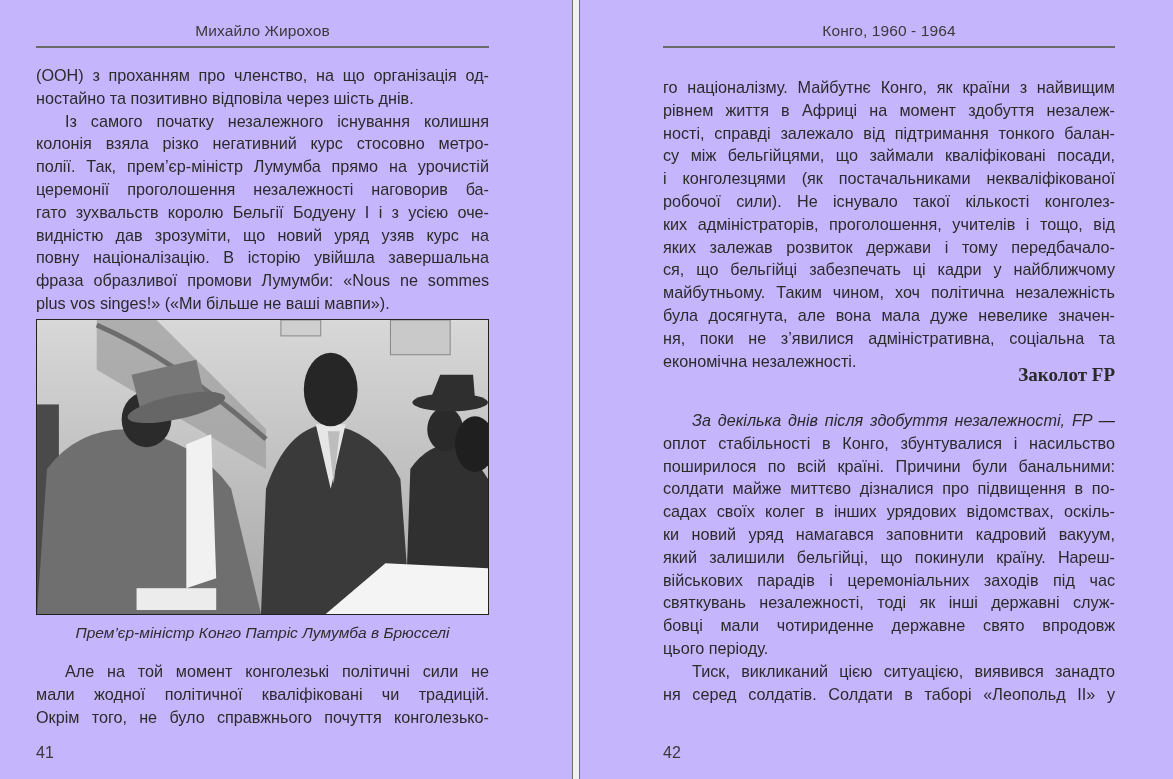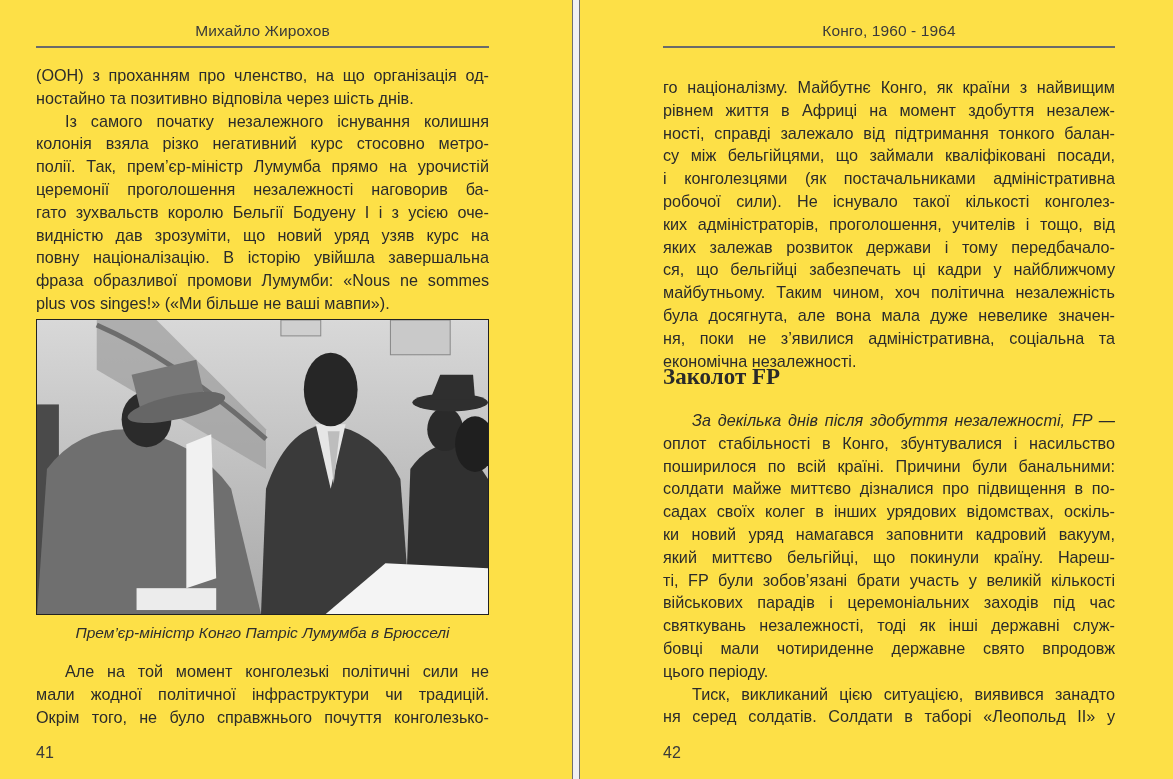--- a/index.html
+++ b/index.html
@@ -2,21 +2,21 @@
 <html><head>
 <meta charset="utf-8">
 <style>
   html, body { margin:0; padding:0; }
   body {
     width:1173px; height:779px; position:relative; overflow:hidden;
     background:#fefefc;
     font-family:"Liberation Sans", "DejaVu Sans", sans-serif;
     color:#262626;
   }
-  .page { position:absolute; top:0; height:779px; background:#fde047; }
+  .page { position:absolute; top:0; height:779px; background:#c4b5fd; }
   .page.left { left:0; width:572px; }
   .page.right { left:580px; width:593px; }
   .gutter {
     position:absolute; left:572px; top:0; width:8px; height:779px;
     background:#f1f1f3;
     border-left:1px solid #6f6f72; border-right:1px solid #6f6f72;
     box-sizing:border-box;
   }
   .runhead {
     position:absolute; top:22px; text-align:center;
@@ -44,23 +44,23 @@
     border:1px solid #222; box-sizing:border-box; overflow:hidden;
     background:#b9b9b9;
   }
   .photo svg { display:block; width:100%; height:100%; }
   .caption {
     position:absolute; left:36px; top:624px; width:453px; text-align:center;
     font-style:italic; font-size:15.5px; color:#2e2e2e;
     font-family:"Liberation Sans Narrow","Liberation Sans", sans-serif;
   }
   .heading {
-    position:absolute; left:83px; top:364px; width:452px; text-align:left;
+    position:absolute; left:83px; top:364px; width:452px; text-align:right;
     font-family:"Liberation Serif", "DejaVu Serif", serif;
-    font-weight:bold; font-size:23px; color:#2a2a2a;
+    font-weight:bold; font-size:19px; color:#2a2a2a;
   }
   .pagenum {
     position:absolute; top:744px; font-size:16px; color:#3a3a3a;
     font-family:"Liberation Sans Narrow","Liberation Sans", sans-serif;
   }
   .left .pagenum { left:36px; width:453px; }
   .right .pagenum { left:83px; width:452px; }
 </style>
 </head>
 <body>
@@ -122,60 +122,59 @@
       <path d="M395 80 L405 55 L438 55 L440 80 Z" fill="#2f2f2f"></path>
       <ellipse cx="440" cy="125" rx="20" ry="28" fill="#1f1f1f"></ellipse>
 
       <path d="M290 296 L350 245 L453 250 L453 296 Z" fill="#f4f4f4"></path>
     </svg>
   </div>
   <div class="caption">Прем’єр-міністр Конго Патріс Лумумба в Брюсселі</div>
 
   <div class="body b2">
       <span class="line" style="padding-left: 29px; box-sizing: border-box;">Але на той момент конголезькі політичні сили не</span>
-      <span class="line">мали жодної політичної інфраструктури чи традицій.</span>
+      <span class="line">мали жодної політичної кваліфіковані чи традицій.</span>
       <span class="line">Окрім того, не було справжнього почуття конголезько-</span>
     </div>
 
   <div class="pagenum">41</div>
 </div>
 
 <div class="gutter"></div>
 
 <div class="page right">
   <div class="runhead">Конго, 1960 - 1964</div>
   <div class="rule"></div>
 
   <div class="body b1">
       <span class="line">го націоналізму. Майбутнє Конго, як країни з найвищим</span>
       <span class="line">рівнем життя в Африці на момент здобуття незалеж-</span>
       <span class="line">ності, справді залежало від підтримання тонкого балан-</span>
       <span class="line">су між бельгійцями, що займали кваліфіковані посади,</span>
-      <span class="line">і конголезцями (як постачальниками адміністративна</span>
+      <span class="line">і конголезцями (як постачальниками некваліфікованої</span>
       <span class="line">робочої сили). Не існувало такої кількості конголез-</span>
       <span class="line">ких адміністраторів, проголошення, учителів і тощо, від</span>
       <span class="line">яких залежав розвиток держави і тому передбачало-</span>
       <span class="line">ся, що бельгійці забезпечать ці кадри у найближчому</span>
       <span class="line">майбутньому. Таким чином, хоч політична незалежність</span>
       <span class="line">була досягнута, але вона мала дуже невелике значен-</span>
       <span class="line">ня, поки не з’явилися адміністративна, соціальна та</span>
       <span class="line last">економічна незалежності.</span>
     </div>
 
   <div class="heading">Заколот FP</div>
 
   <div class="body b2">
       <span class="line" style="padding-left: 29px; box-sizing: border-box; font-style: italic;">За декілька днів після здобуття незалежності, FP —</span>
       <span class="line">оплот стабільності в Конго, збунтувалися і насильство</span>
       <span class="line">поширилося по всій країні. Причини були банальними:</span>
       <span class="line">солдати майже миттєво дізналися про підвищення в по-</span>
       <span class="line">садах своїх колег в інших урядових відомствах, оскіль-</span>
       <span class="line">ки новий уряд намагався заповнити кадровий вакуум,</span>
-      <span class="line">який миттєво бельгійці, що покинули країну. Нареш-</span>
-      <span class="line">ті, FP були зобов’язані брати участь у великій кількості</span>
+      <span class="line">який залишили бельгійці, що покинули країну. Нареш-</span>
       <span class="line">військових парадів і церемоніальних заходів під час</span>
       <span class="line">святкувань незалежності, тоді як інші державні служ-</span>
       <span class="line">бовці мали чотириденне державне свято впродовж</span>
       <span class="line last">цього періоду.</span>
       <span class="line" style="padding-left: 29px; box-sizing: border-box;">Тиск, викликаний цією ситуацією, виявився занадто</span>
       <span class="line">ня серед солдатів. Солдати в таборі «Леопольд II» у</span>
     </div>
 
   <div class="pagenum">42</div>
 </div>

